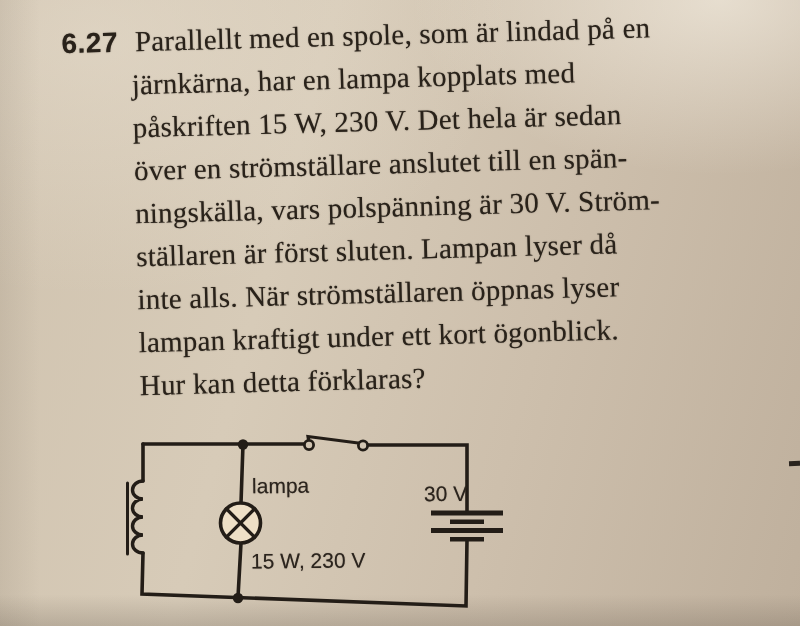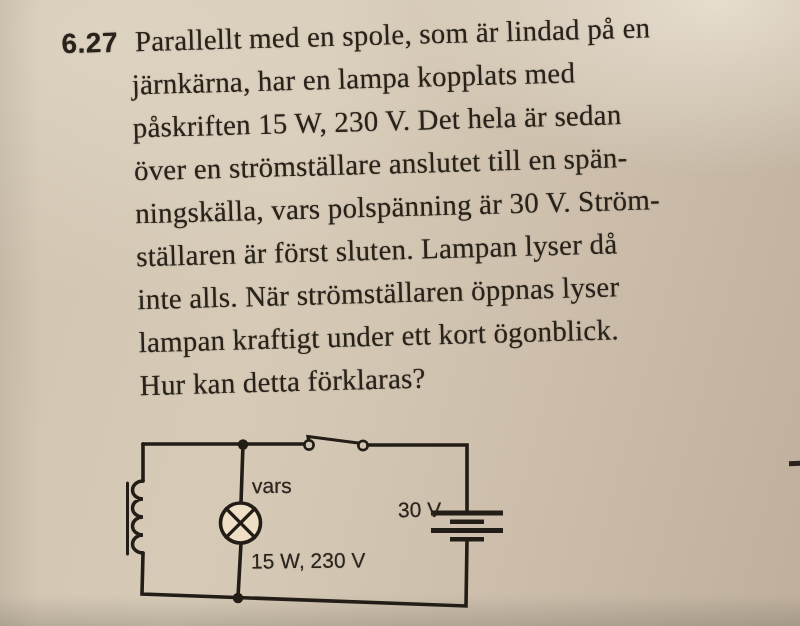--- a/index.html
+++ b/index.html
@@ -36,21 +36,21 @@
   .circuit-svg{position:absolute; left:0; top:0;}
   .diagram-label{
     position:absolute;
     font-family:"Liberation Sans", sans-serif;
     font-size:21px; color:#2b241d;
     white-space:nowrap;
     text-shadow:0 0 1px rgba(43,36,29,0.5);
     transform:rotate(-0.6deg);
   }
   .label-lamp{left:252px; top:474px;}
-  .label-voltage{left:398px; top:482px;margin-top:16px;}
+  .label-voltage{left:424px; top:482px;}
   .label-rating{left:251px; top:549px;}
   .edge-dash{
     position:absolute; left:789px; top:461px;
     width:11px; height:5px; background:#29231d;
     transform:rotate(-2deg);
   }
 </style>
 </head>
 <body>
 
@@ -101,19 +101,19 @@
     </g>
 
     <g stroke-linecap="butt">
       <path d="M431,513 L503,513" stroke-width="5"></path>
       <path d="M450,521.8 L484,521.8" stroke-width="4.6"></path>
       <path d="M431,530.5 L503,530.5" stroke-width="5"></path>
       <path d="M450,539.2 L484,539.2" stroke-width="4.6"></path>
     </g>
   </svg>
 
-  <div class="diagram-label label-lamp">vars</div>
+  <div class="diagram-label label-lamp">lampa</div>
   <div class="diagram-label label-voltage">30 V</div>
   <div class="diagram-label label-rating">15 W, 230 V</div>
 
   <div class="edge-dash"></div>
 
 </div>
 
 </body></html>

